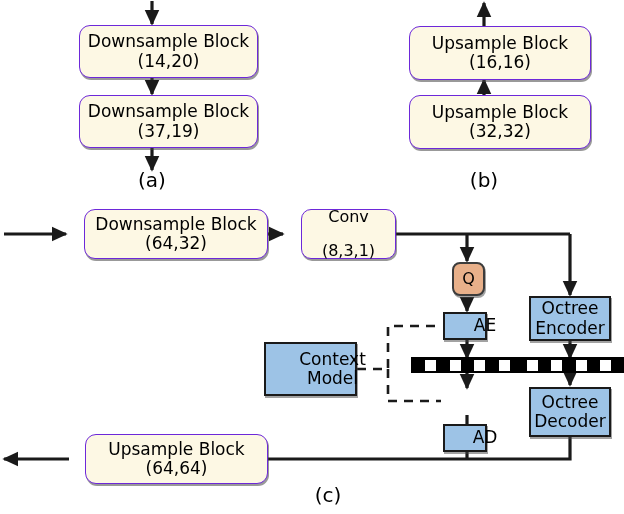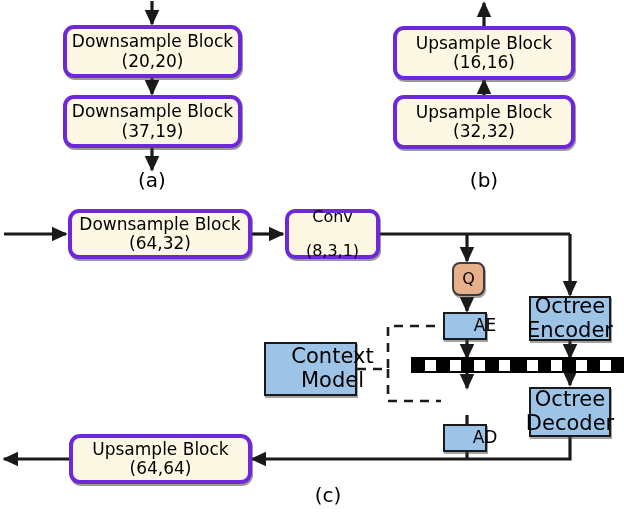--- a/index.html
+++ b/index.html
@@ -19,31 +19,32 @@
     flex-direction:column;
     align-items:center;
     justify-content:center;
     text-align:center;
     color:#000000;
     line-height:1.12;
     z-index:3;
   }
   .rounded{
     background:#FDF8E4;
-    border:4px solid #6d28d9;
+    border:1px solid #6d28d9;
     border-radius:11px;
     box-shadow:1px 2px 0 rgba(70,70,70,.55);
     font-size:17px;
+    margin-left:16px;
   }
   .rounded.small{font-size:16px;border-radius:10px;}
   .blue{
     background:#9DC3E6;
     border:2px solid #1a1a1a;
     box-shadow:1px 2px 0 rgba(70,70,70,.5);
-    font-size:21px;
+    font-size:17px;
   }
   .blue.tiny{font-size:17px;padding-left:40px;}
   .peach{
     background:#E8B08A;
     border:2px solid #3c3c3c;
     border-radius:8px;
     box-shadow:1px 2px 0 rgba(70,70,70,.5);
     font-size:16px;
   }
   .node .l1,.node .l2{display:block;white-space:nowrap;}
@@ -114,21 +115,21 @@
     </g>
 
     <g stroke="#1a1a1a" stroke-width="2.6" fill="none" stroke-dasharray="9,7">
       <path d="M357,369 L388,369 L388,326 L441,326"></path>
       <path d="M388,369 L388,401 L441,401"></path>
     </g>
   </svg>
 
   <div class="node rounded" style="left:63px;top:25px;width:179px;height:53px;">
     <span class="l1">Downsample Block</span>
-    <span class="l2">(20,20)</span>
+    <span class="l2">(14,20)</span>
   </div>
   <div class="node rounded" style="left:63px;top:95px;width:179px;height:53px;">
     <span class="l1">Downsample Block</span>
     <span class="l2">(37,19)</span>
   </div>
   <div class="panel-label" style="left:112px;top:168px;width:80px;">(a)</div>
 
   <div class="node rounded" style="left:393px;top:26px;width:182px;height:54px;">
     <span class="l1">Upsample Block</span>
     <span class="l2">(16,16)</span>

